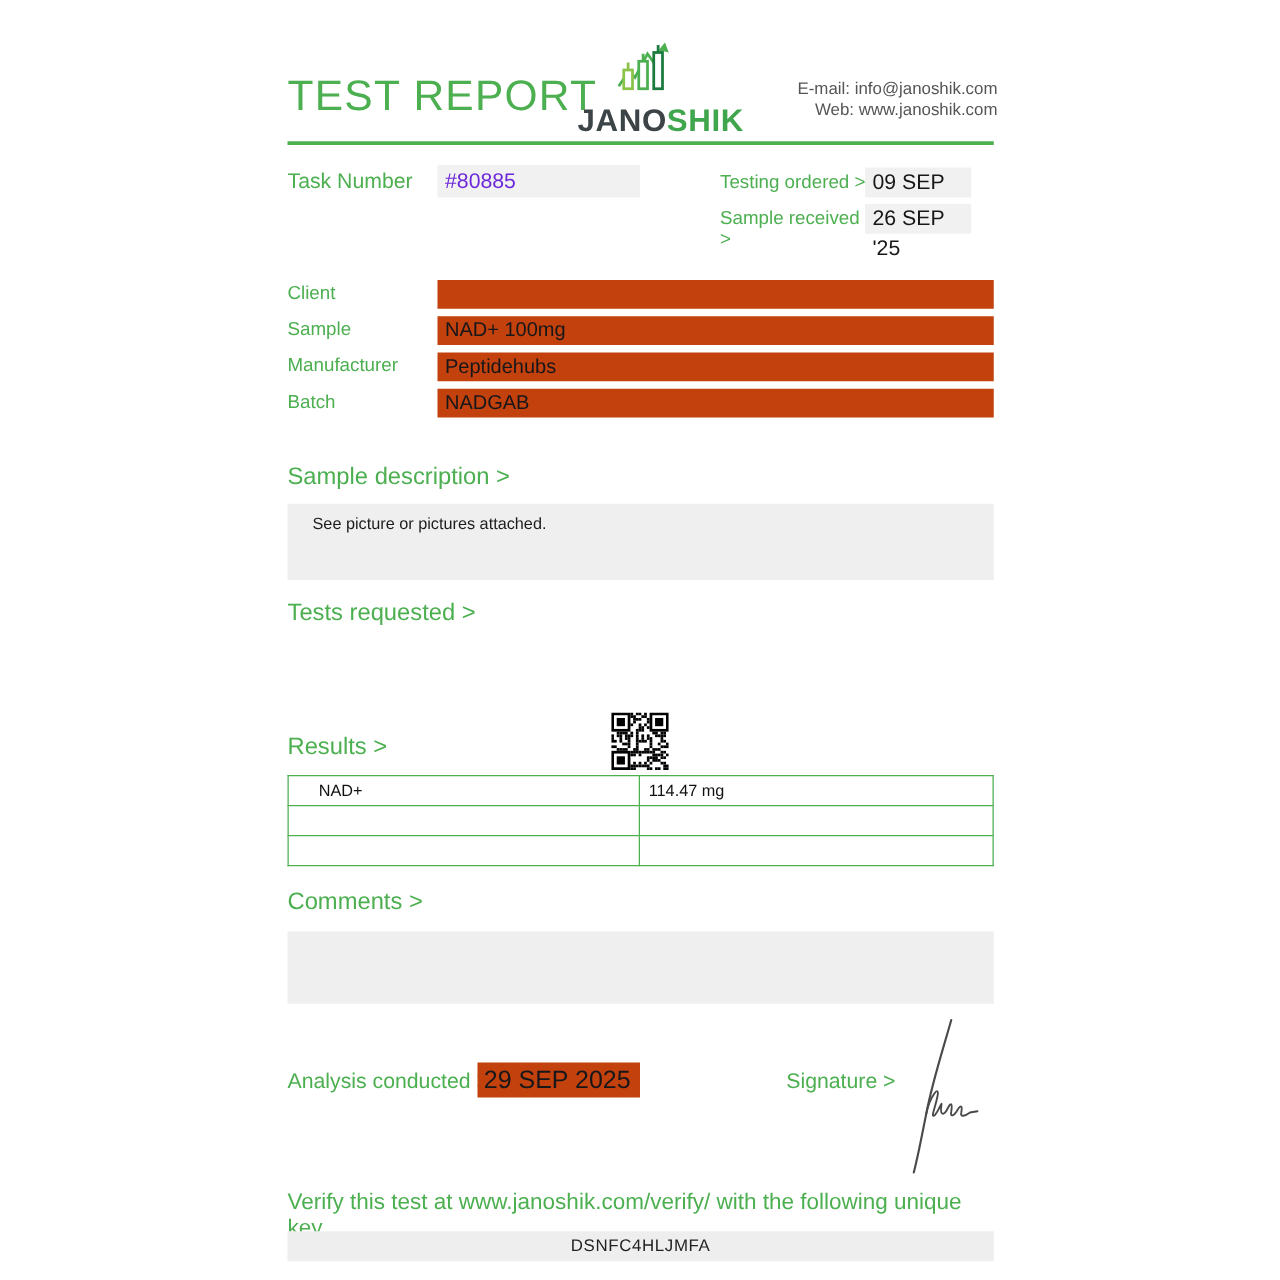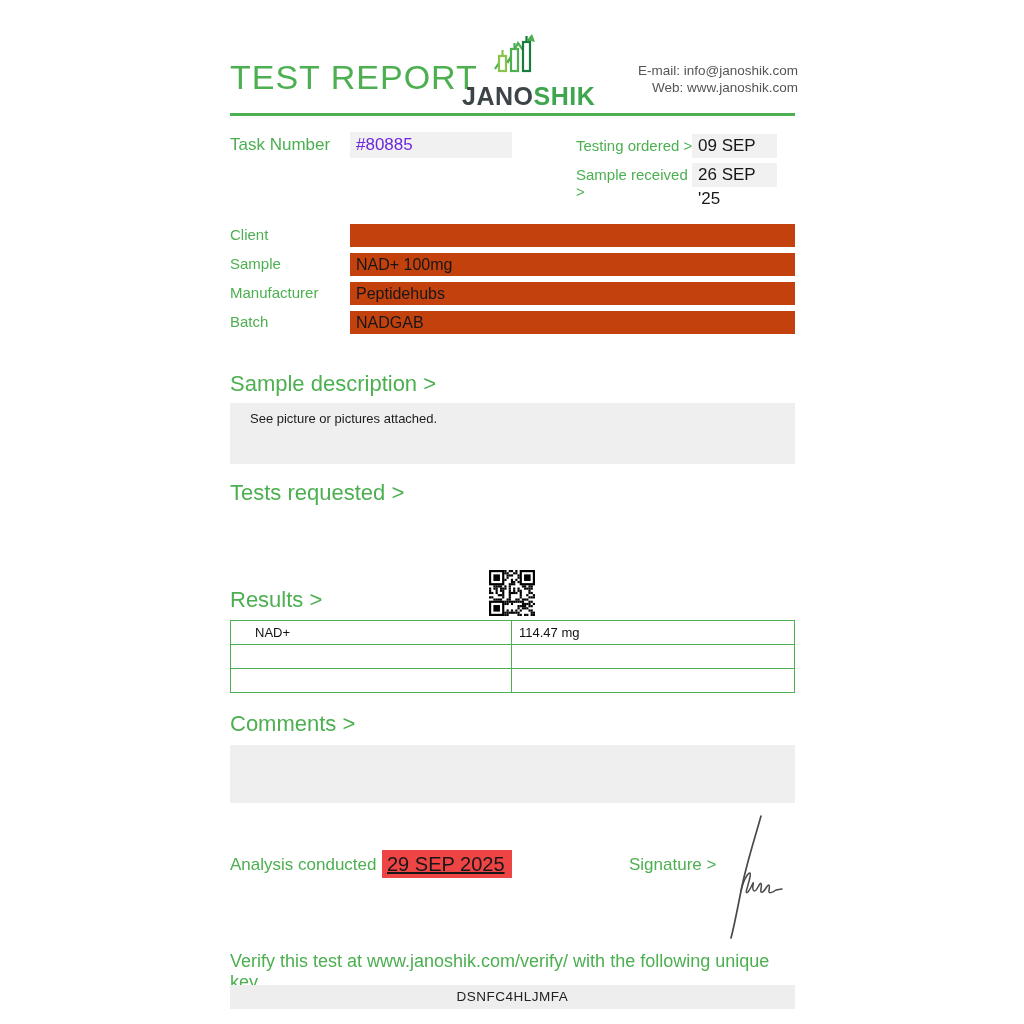--- a/index.html
+++ b/index.html
@@ -30,37 +30,37 @@
   .meta-value { width:85px; height:24px; background:#f1f1f1; font-size:17px; color:#17171a;
     line-height:24px; padding-left:6px; }
   .meta-v1 { left:692px; top:134px; } .meta-v2 { left:692px; top:163px; }
 
   
   .info-label { left:230px; font-size:15px; }
   .info-value { left:350px; width:445px; height:23px; background:#c2410c; font-size:16px;
     color:#17171a; line-height:23px; padding-left:6px; }
 
   
-  .section-label { left:230px; font-size:22px; }
+  .section-label { left:230px; font-size:19px; }
   .section-box { left:230px; width:565px; background:#efefef; font-size:13px; color:#1c1c1c;
     padding:8px 20px; }
 
   
   .qr { left:489px; top:570px; width:46px; height:46px; background:#ffffff; }
 
   
   .results-table { left:230px; top:620px; width:565px; border-collapse:collapse; }
   .results-table td { border:1.6px solid #4caf50; height:24px; font-size:13px; color:#111111;
     padding:0 0 0 7px; background:#ffffff; }
   .results-table td.c1 { width:281px;padding-left:24px; }
 
   
   .analysis-label { left:230px; top:855px; font-size:17px; }
-  .analysis-value { left:382px; top:850px; width:130px; height:28px; background:#ef4444;
-    font-size:20px; color:#17171a; line-height:28px; padding-left:5px;text-decoration:underline; }
+  .analysis-value { left:382px; top:850px; width:130px; height:28px; background:#c2410c;
+    font-size:20px; color:#17171a; line-height:28px; padding-left:5px; }
   .signature-label { left:629px; top:855px; font-size:17px; }
   .signature { left:706px; top:813px; }
   .verify-line { left:230px; top:951px; font-size:18px; color:#4caf50; width:565px; }
   .key-box { left:230px; top:985px; width:565px; height:24px; background:#eeeeee;
     font-size:13.5px; color:#222222; text-align:center; line-height:24px; letter-spacing:0.5px; }
 </style>
 </head>
 <body>
 
 <div id="page">

